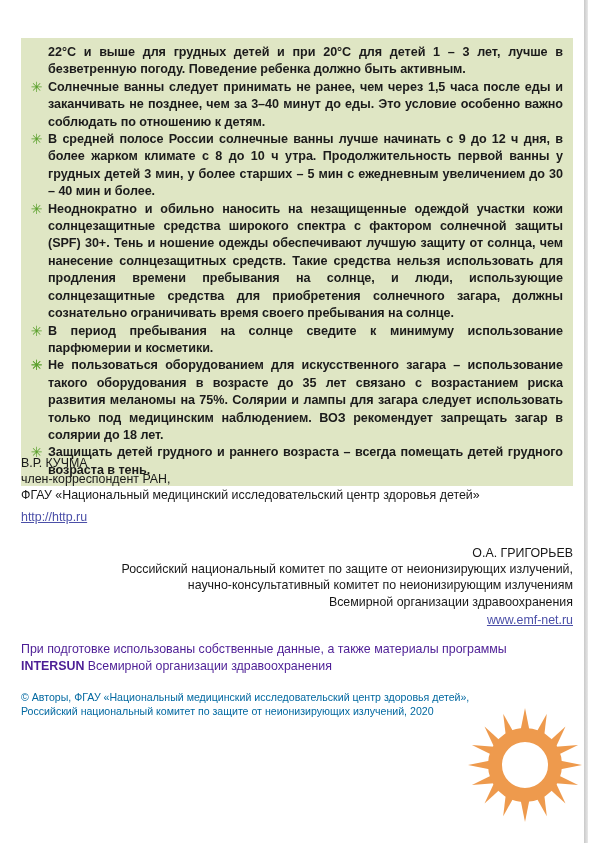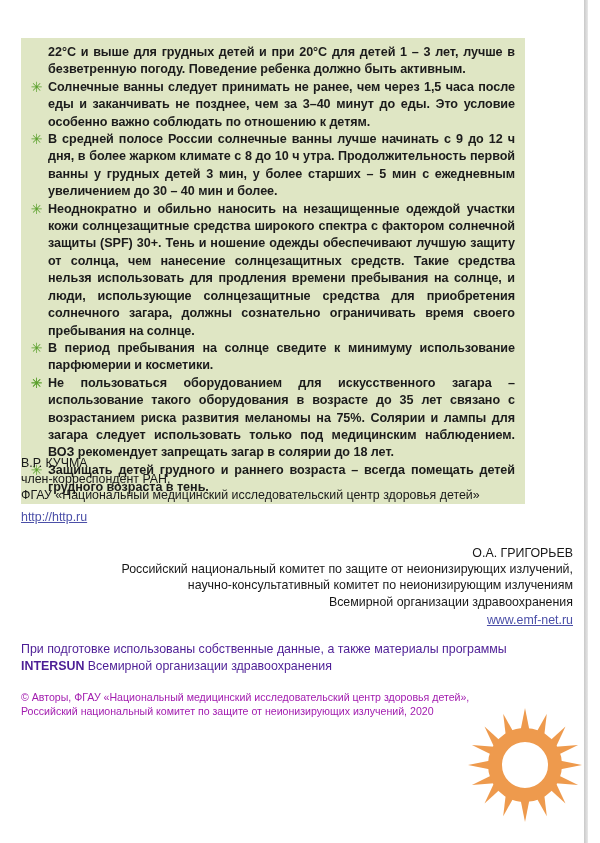--- a/index.html
+++ b/index.html
@@ -37,21 +37,21 @@
     width: 12px;
     height: 843px;
     background: #ffffff;
   }
 
   
   .green-panel {
     position: absolute;
     left: 21px;
     top: 38px;
-    width: 504px;
+    width: 552px;
     padding: 6px 8px 7px 8px;
     box-sizing: border-box;
     background: #dfe6c4;
     color: #1b1b1b;
   }
   .gp-lead {
     font-size: 12.6px;
     line-height: 17.4px;
     text-align: justify;
     margin: 0 0 0 0;
@@ -134,21 +134,21 @@
     font-size: 12.4px;
     line-height: 16.6px;
   }
   .fn-bold { font-weight: bold; }
 
   .copyright {
     position: absolute;
     left: 21px;
     top: 690px;
     width: 470px;
-    color: #a21caf;
+    color: #0369a1;
   }
   .cp-line {
     font-size: 10.6px;
     line-height: 14.4px;
   }
 
   
   .sun-wrap {
     position: absolute;
     left: 466px;

